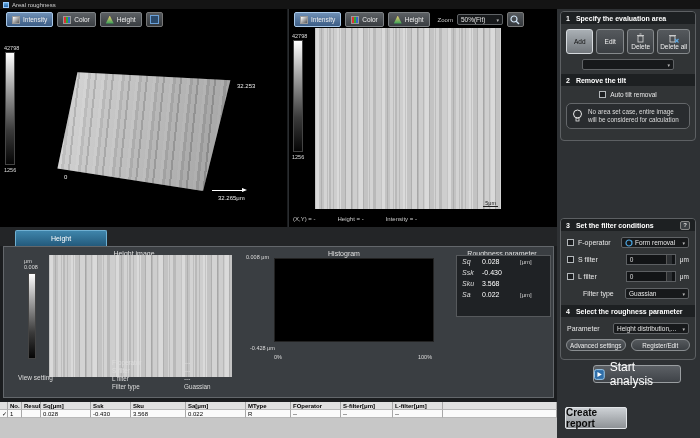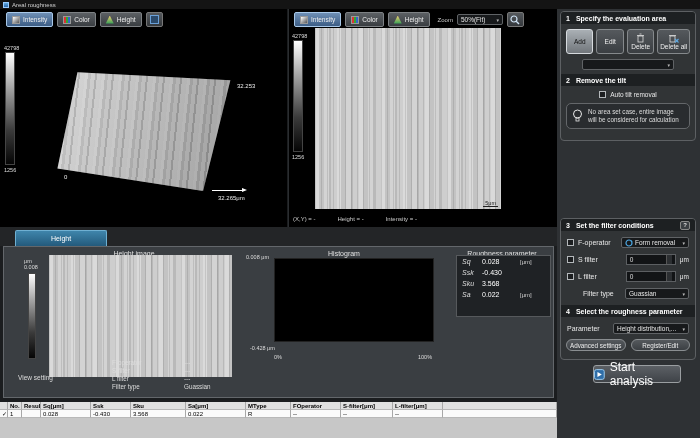--- a/index.html
+++ b/index.html
@@ -293,20 +293,23 @@
     </div>
 
     <div class="abs start-btn" style="left:36px;top:356px;width:88px;height:18px;">
       <svg width="11" height="11" viewBox="0 0 11 11">
         <rect x="0.5" y="0.5" width="10" height="10" rx="2" fill="#2f6ea8" stroke="#9ccbee" stroke-width="1"></rect>
         <path d="M3.5 3 L8 5.5 L3.5 8 Z" fill="#fff"></path>
       </svg>
       <span>Start analysis</span>
     </div>
 
+    <div class="abs footer-btn" style="left:8px;top:398px;width:62px;height:22px;">
+      <span>Create report</span>
+    </div>
   </div>
 
   <div class="abs tabsrow">
     <div class="tab-height">
       <span>Height</span>
     </div>
   </div>
 
   <div class="abs bl-panel">
     <div class="sub-title" style="left:55px;top:3px;width:150px;">Height image</div>

